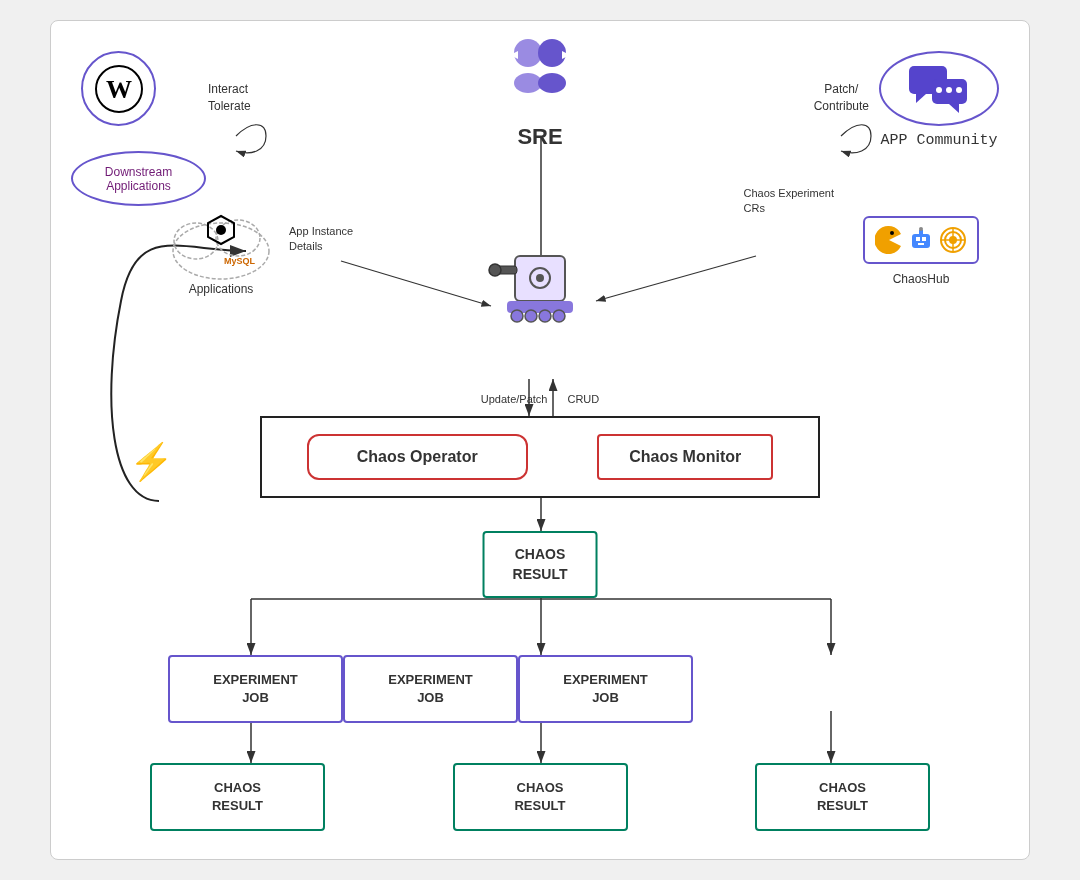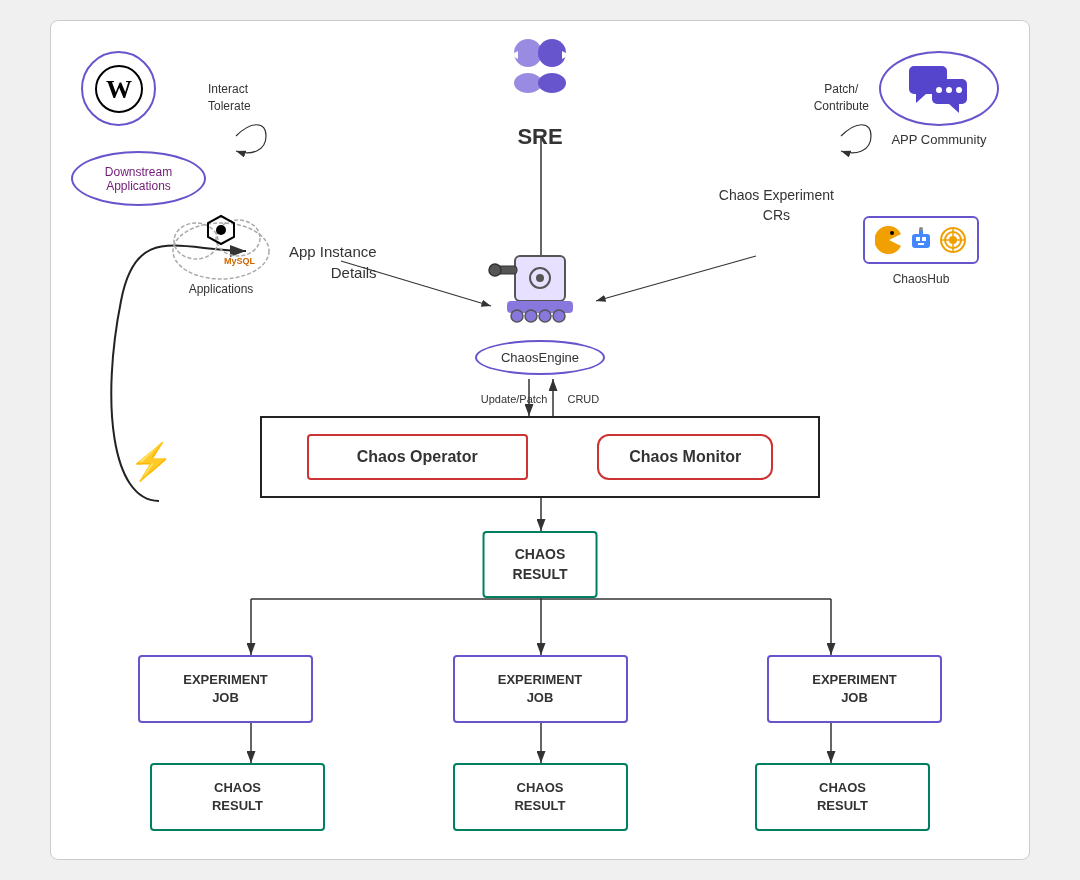--- a/index.html
+++ b/index.html
@@ -78,23 +78,24 @@
       border: 2px solid #6655cc;
       border-radius: 50%;
       width: 120px;
       height: 75px;
       display: flex;
       align-items: center;
       justify-content: center;
       background: #fff;
     }
     .app-community-label {
-      font-size: 13px;
+      font-size: 15px;
       margin-top: 6px;
       color: #333;
+      font-family: Liberation Mono, monospace;
     }
 
     
     .downstream-group {
       position: absolute;
       top: 130px;
       left: 20px;
     }
 
     
@@ -139,23 +140,23 @@
       color: #333;
       margin-top: 8px;
       text-align: center;
     }
 
     
     .crs-label {
       position: absolute;
       top: 165px;
       right: 195px;
-      font-size: 14px;
-      color: #333;
-      text-align: center;
+      font-size: 11px;
+      color: #333;
+      text-align: left;
       line-height: 1.4;
     }
 
     
     .chaosengine-group {
       position: absolute;
       top: 220px;
       left: 50%;
       transform: translateX(-50%);
       display: flex;
@@ -186,30 +187,30 @@
       border: 2px solid #222;
       background: #fff;
       display: flex;
       align-items: center;
       justify-content: space-around;
       padding: 16px 20px;
       gap: 20px;
     }
     .operator-box {
       border: 2px solid #cc3333;
-      border-radius: 4px;
+      border-radius: 12px;
       padding: 12px 48px;
       font-size: 16px;
       font-weight: bold;
       color: #333;
       background: #fff;
     }
     .monitor-box {
       border: 2px solid #cc3333;
-      border-radius: 12px;
+      border-radius: 4px;
       padding: 12px 30px;
       font-size: 16px;
       font-weight: bold;
       color: #333;
       background: #fff;
     }
 
     
     .lightning {
       position: absolute;
@@ -240,24 +241,23 @@
       background: #fff;
       line-height: 1.4;
     }
 
     
     .experiment-row {
       position: absolute;
       top: 634px;
       left: 50%;
       transform: translateX(-50%);
-      width: 804px;
-      display: flex;
-      justify-content: space-between;
-      gap: 16px;
+      width: 744px;
+      display: flex;
+      justify-content: flex-start;
     }
     .experiment-job-box {
       border: 2px solid #6655cc;
       border-radius: 4px;
       padding: 14px 20px;
       text-align: center;
       font-size: 13px;
       font-weight: bold;
       color: #333;
       background: #fff;
@@ -394,21 +394,21 @@
       <ellipse cx="72" cy="32" rx="22" ry="18" fill="none" stroke="#aaa" stroke-width="1.5" stroke-dasharray="4,2"></ellipse>
 
       <polygon points="55,10 68,17 68,31 55,38 42,31 42,17" fill="none" stroke="#000" stroke-width="2"></polygon>
       <circle cx="55" cy="24" r="5" fill="#000"></circle>
 
       <text x="58" y="58" font-size="9" fill="#cc6600" font-weight="bold">MySQL</text>
     </svg>
     <div style="text-align: center; font-size: 12px; color: #333; margin-top: -8px;">Applications</div>
   </div>
 
-  <div style="position: absolute; top: 220px; left: 238px; font-size: 15px; color: #333; text-align: right; line-height: 1.4;">
+  <div style="position: absolute; top: 203px; left: 238px; font-size: 11px; color: #333; text-align: left; line-height: 1.4;">
     App Instance<br>Details
   </div>
 
   <div class="chaosengine-group">
     <svg width="110" height="95" viewBox="0 0 110 95">
 
       <rect x="30" y="15" width="50" height="45" rx="5" fill="#e8e0ff" stroke="#555" stroke-width="2"></rect>
 
       <circle cx="55" cy="37" r="10" fill="none" stroke="#555" stroke-width="2"></circle>
       <circle cx="55" cy="37" r="4" fill="#555"></circle>
@@ -416,21 +416,20 @@
       <rect x="10" y="25" width="22" height="8" rx="3" fill="#555" stroke="#333" stroke-width="1"></rect>
       <circle cx="10" cy="29" r="6" fill="#555" stroke="#333" stroke-width="1.5"></circle>
 
       <rect x="22" y="60" width="66" height="12" rx="4" fill="#8877dd"></rect>
 
       <circle cx="32" cy="75" r="6" fill="#8877dd" stroke="#555" stroke-width="1.5"></circle>
       <circle cx="46" cy="75" r="6" fill="#8877dd" stroke="#555" stroke-width="1.5"></circle>
       <circle cx="60" cy="75" r="6" fill="#8877dd" stroke="#555" stroke-width="1.5"></circle>
       <circle cx="74" cy="75" r="6" fill="#8877dd" stroke="#555" stroke-width="1.5"></circle>
     </svg>
-    <div class="chaosengine-oval">ChaosEngine</div>
   </div>
 
   <div style="position: absolute; top: 372px; left: 50%; transform: translateX(-50%); font-size: 11px; color: #333; display: flex; gap: 20px; white-space: nowrap;">
     <span>Update/Patch</span>
     <span>CRUD</span>
   </div>
 
   <div class="operator-monitor-box">
     <div class="operator-box">Chaos Operator</div>
     <div class="monitor-box">Chaos Monitor</div>

